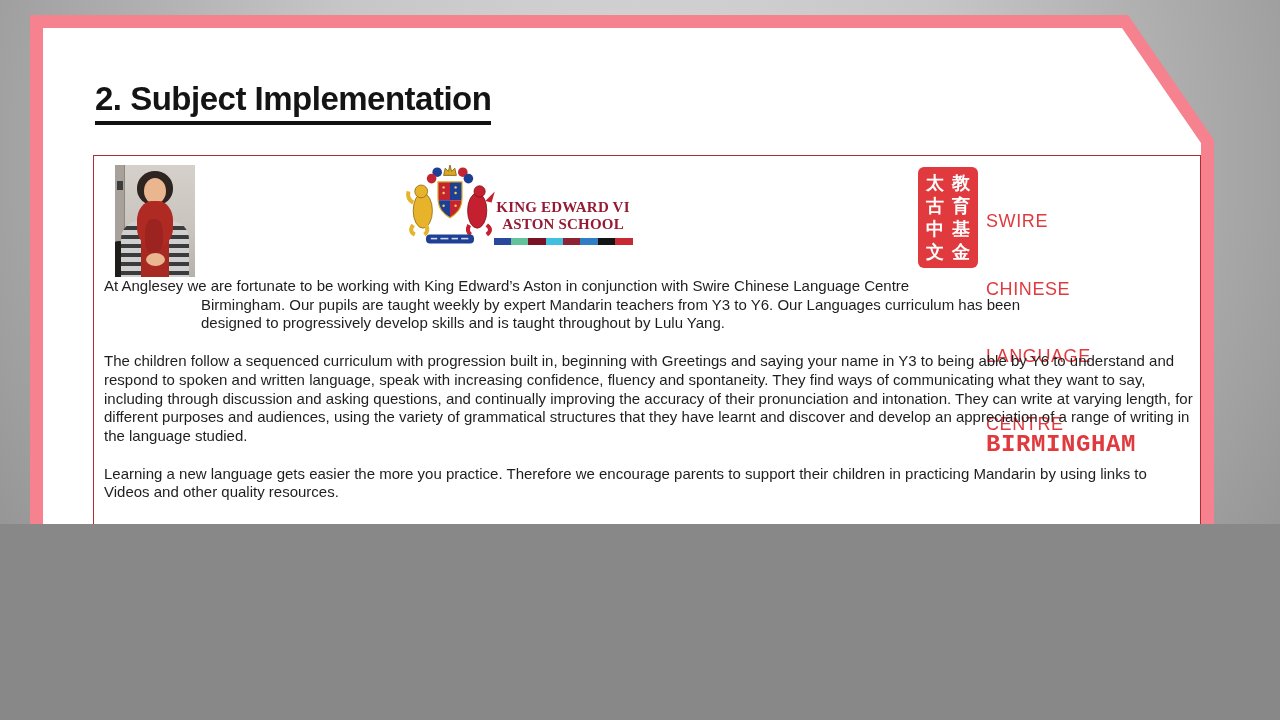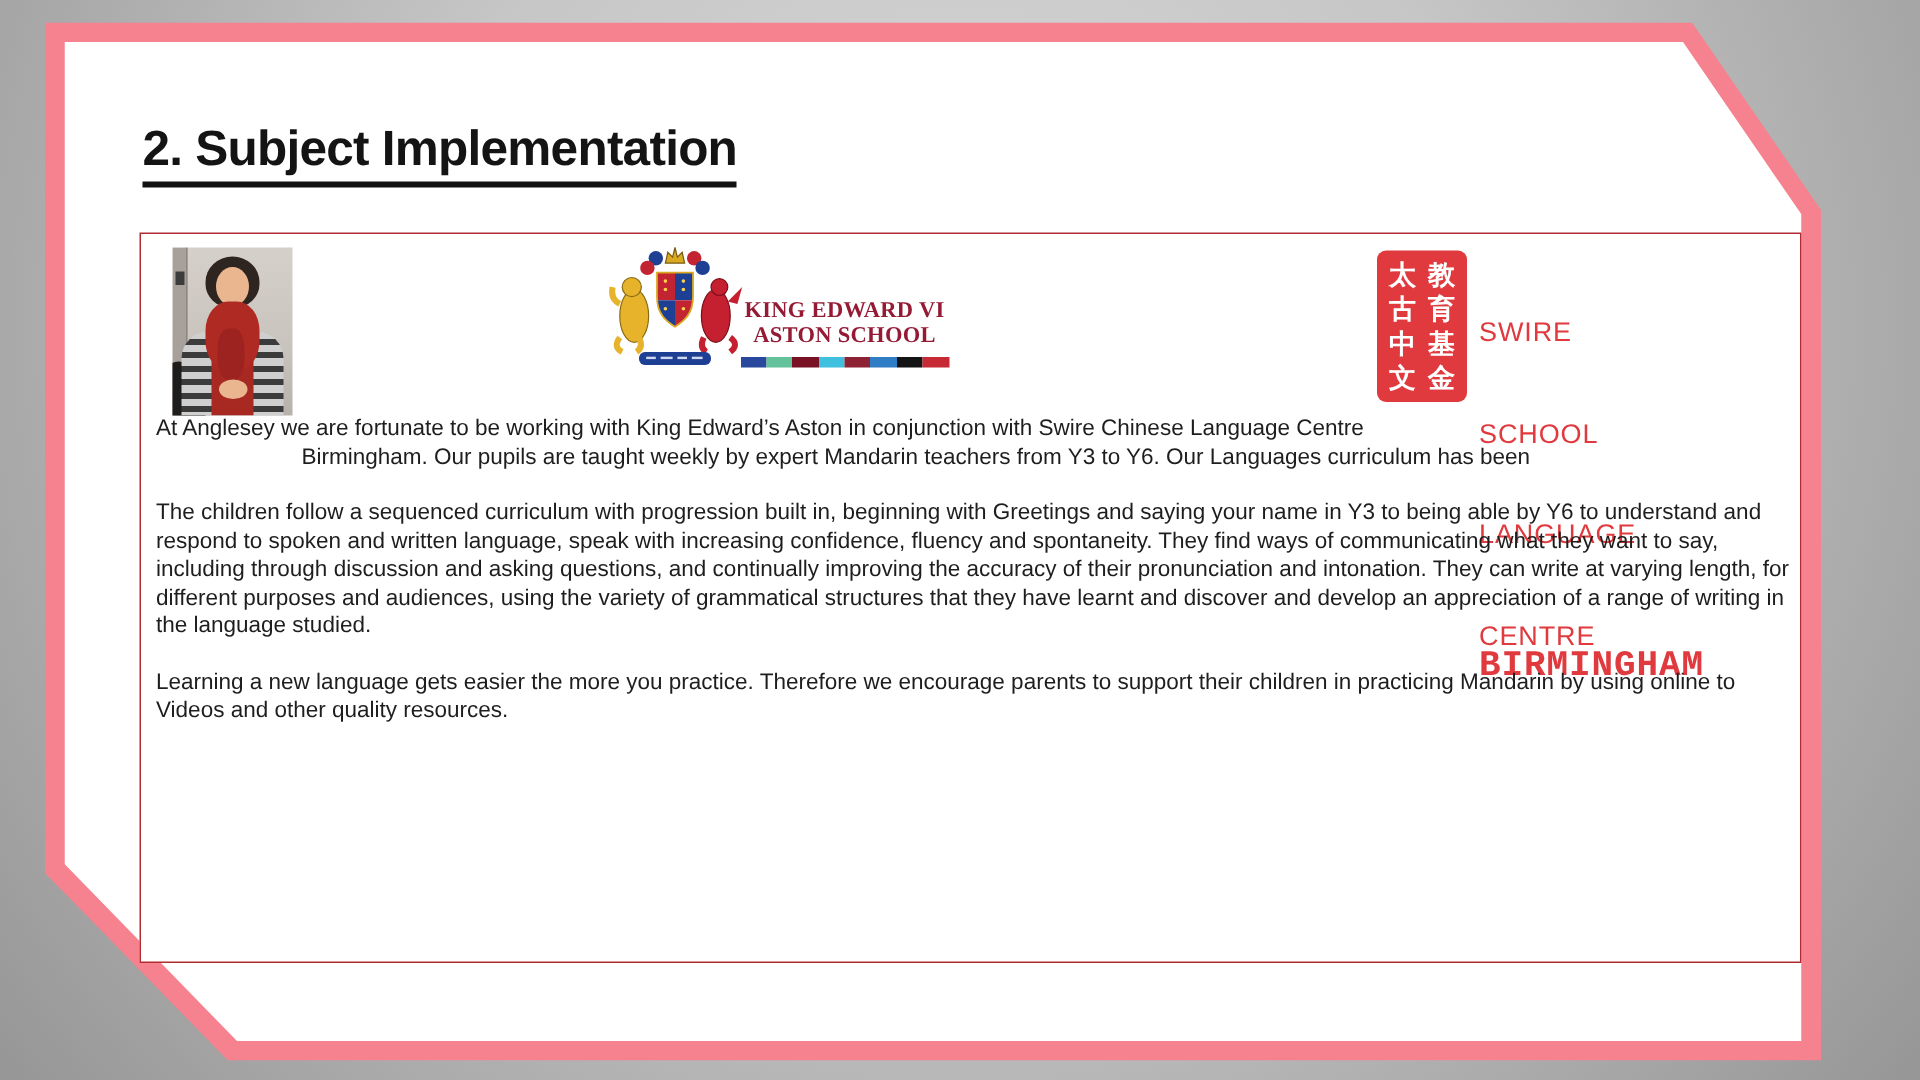--- a/index.html
+++ b/index.html
@@ -1,17 +1,17 @@
 <!DOCTYPE html>
 <html style="--frame-pink: #f5828e; --box-red: #b12b31; --ke-maroon: #951b35; --swire-red: #e03a3e;"><head>
 <meta charset="utf-8">
 <style>
   html,body{margin:0;padding:0;background:#888;}
   .stage{
-    position:relative;width:1280px;height:720px;overflow:hidden;
+    position:relative;width:1280px;height:524px;overflow:hidden;
     font-family:"Liberation Sans",sans-serif;
     background:radial-gradient(circle at 50% 30%, #d8d8d8 0%, #c6c6c6 45%, #a3a3a3 85%, #969696 100%);
   }
   .frame-pink{
     position:absolute;inset:0;background:var(--frame-pink,#f5828e);
     clip-path:polygon(30px 15px,1128px 15px,1214px 140px,1214px 707px,152px 707px,30px 582px);
   }
   .frame-white{
     position:absolute;inset:0;background:#ffffff;
     clip-path:polygon(43px 28px,1122px 28px,1201px 143px,1201px 694px,158px 694px,43px 576px);
@@ -160,29 +160,30 @@
         </div>
       <div class="sq-col" id="sq-col2">
           <span>教</span>
           <span>育</span>
           <span>基</span>
           <span>金</span>
         </div>
     </div>
     <div class="swire-text">
       <div class="swire-line">SWIRE</div>
-      <div class="swire-line">SCHOOL</div>
+      <div class="swire-line">CHINESE</div>
       <div class="swire-line">LANGUAGE</div>
       <div class="swire-line">CENTRE</div>
       <div class="swire-city">BIRMINGHAM</div>
     </div>
 
     <div class="body-text">
       <p class="para1">
         <span style="display:block">At Anglesey we are fortunate to be working with King Edward’s Aston in conjunction with Swire Chinese Language Centre</span>
         <span class="indent" style="display:block">Birmingham. Our pupils are taught weekly by expert Mandarin teachers from Y3 to Y6. Our Languages curriculum has been</span>
+        <span class="indent" style="display:block">designed to progressively develop skills and is taught throughout by Lulu Yang.</span>
       </p>
       <p>The children follow a sequenced curriculum with progression built in, beginning with Greetings and saying your name in Y3 to being able by Y6 to understand and respond to spoken and written language, speak with increasing confidence, fluency and spontaneity. They find ways of communicating what they want to say, including through discussion and asking questions, and continually improving the accuracy of their pronunciation and intonation. They can write at varying length, for different purposes and audiences, using the variety of grammatical structures that they have learnt and discover and develop an appreciation of a range of writing in the language studied.</p>
-      <p>Learning a new language gets easier the more you practice. Therefore we encourage parents to support their children in practicing Mandarin by using online to Videos and other quality resources.</p>
+      <p>Learning a new language gets easier the more you practice. Therefore we encourage parents to support their children in practicing Mandarin by using links to Videos and other quality resources.</p>
     </div>
 
   </div>
 </div>
 
 </body></html>

